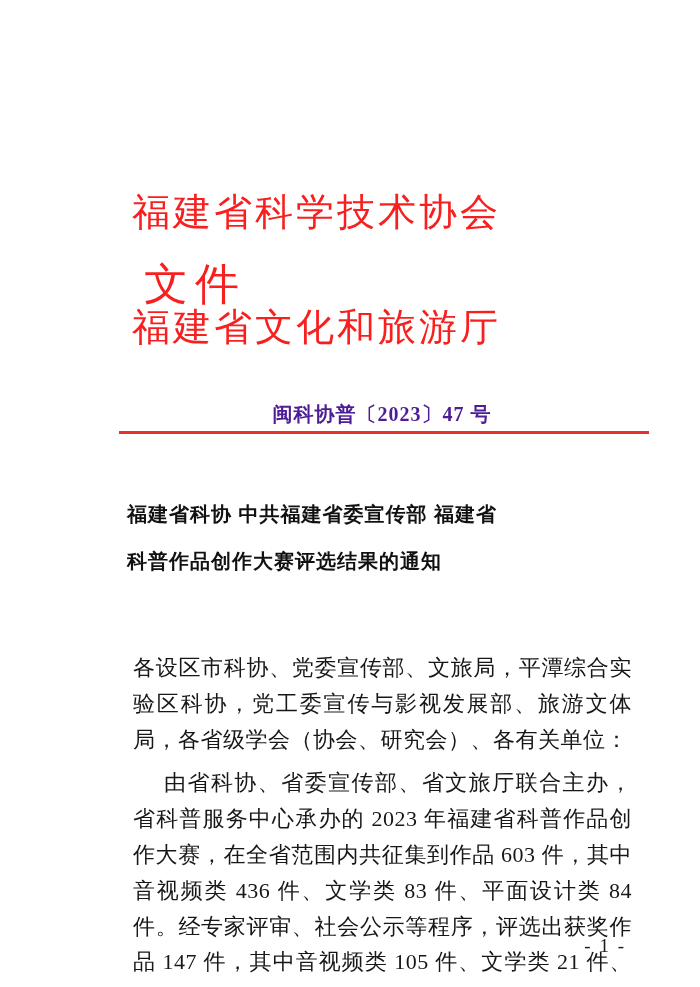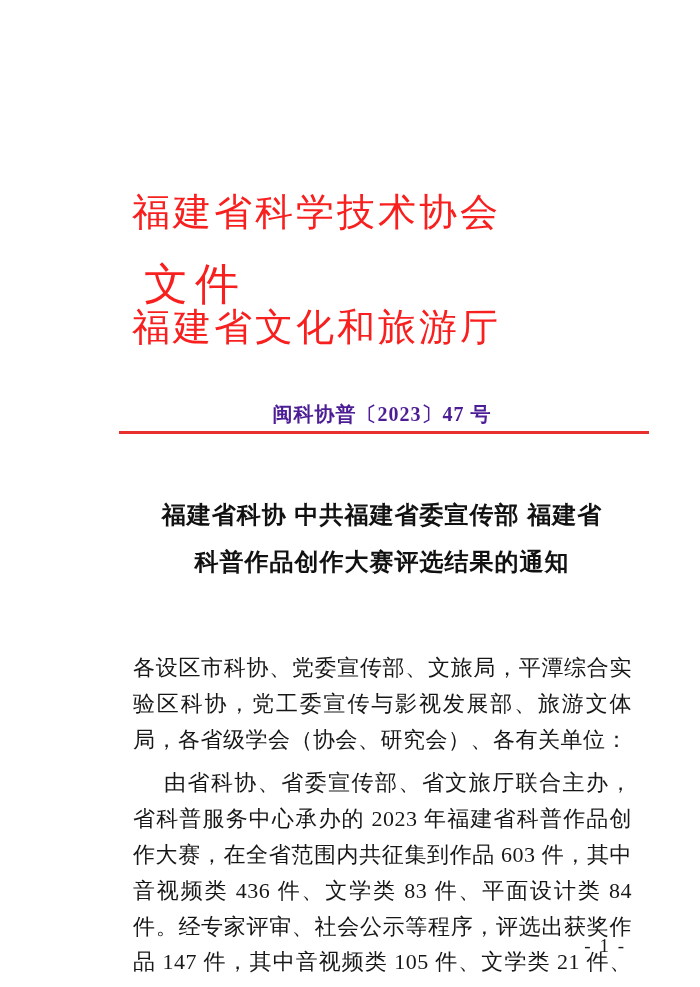--- a/index.html
+++ b/index.html
@@ -64,24 +64,24 @@
     height: 3px;
     background: #ea302e;
   }
 
   
   .doc-title {
     position: absolute;
     left: 87px;
     width: 526px;
     top: 455px;
-    text-align: center;
+    text-align: left;
     font-family: "Liberation Sans", sans-serif;
     font-weight: 700;
-    font-size: 24px;
+    font-size: 20px;
     line-height: 39px;
     letter-spacing: 1px;
     color: #111111;
   }
 
   
   .doc-body {
     position: absolute;
     left: 93px;
     top: 610px;

